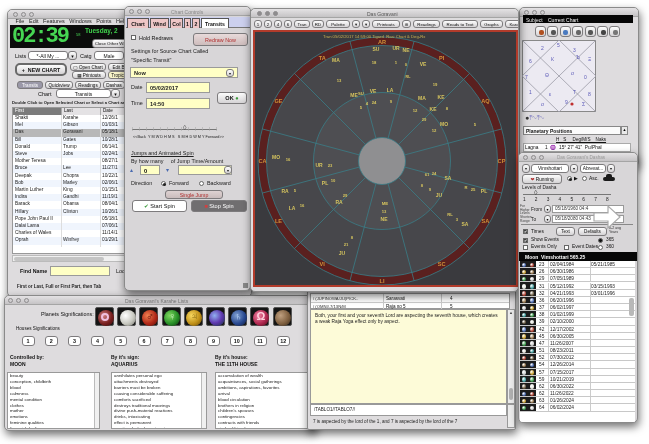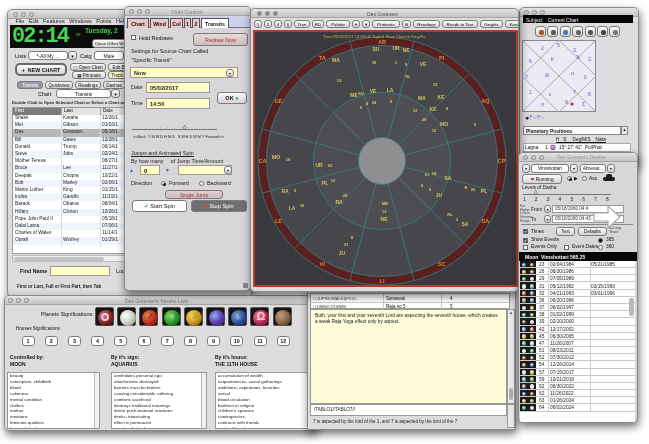--- a/index.html
+++ b/index.html
@@ -19,21 +19,21 @@
 <div id="desk">
 
 <div class="win" id="leftwin" style="left:7px;top:9px;width:245px;height:288px;">
  <div class="tbar">
         <div class="tl" style="left:5px"></div>
         <div class="tl" style="left:13px"></div>
         <div class="tl" style="left:21px"></div>
       </div>
  <div class="t" style="left:6px;top:8px;font-size:5.5px;color:#222;">&nbsp;File&nbsp;&nbsp;&nbsp;Edit&nbsp;&nbsp;&nbsp;Features&nbsp;&nbsp;&nbsp;Windows&nbsp;&nbsp;&nbsp;Points&nbsp;&nbsp;&nbsp;Help</div>
  <div style="position:absolute;left:2px;top:15px;width:241px;height:23px;background:#0c0d0c;"></div>
- <div class="t" style="left:4px;top:14px;font-size:22px;font-weight:bold;color:#46d653;font-family:'Liberation Mono',monospace;letter-spacing:-2px;">02:14</div>
+ <div class="t" style="left:4px;top:14px;font-size:22px;font-weight:bold;color:#46d653;font-family:'Liberation Mono',monospace;letter-spacing:-2px;">02:39</div>
  <div class="t" style="left:68px;top:22px;font-size:4px;color:#46d653;">58</div>
  <div class="t" style="left:77px;top:17px;font-size:6.5px;font-weight:bold;color:#3fcf4c;">Tuesday, 2</div>
  <div class="btn" style="left:84px;top:29px;width:40px;height:9px;font-size:4.4px;line-height:8px;">Close Other Wind</div>
 
  <div class="t" style="left:7px;top:43px;font-size:5.5px;color:#111;">Lists</div>
  <div class="btn" style="left:20px;top:41px;width:40px;height:9px;font-size:5px;line-height:8px;background:#fff;">*-All My ...</div>
  <div class="btn" style="left:60px;top:41px;width:9px;height:9px;font-size:5px;line-height:8px;">▾</div>
  <div class="t" style="left:72px;top:43px;font-size:5.5px;color:#111;">Catg</div>
  <div class="btn" style="left:86px;top:41px;width:30px;height:9px;font-size:5px;line-height:8px;background:#fff;">Male</div>
  <div class="btn" style="left:116px;top:41px;width:9px;height:9px;font-size:5px;line-height:8px;">▾</div>

